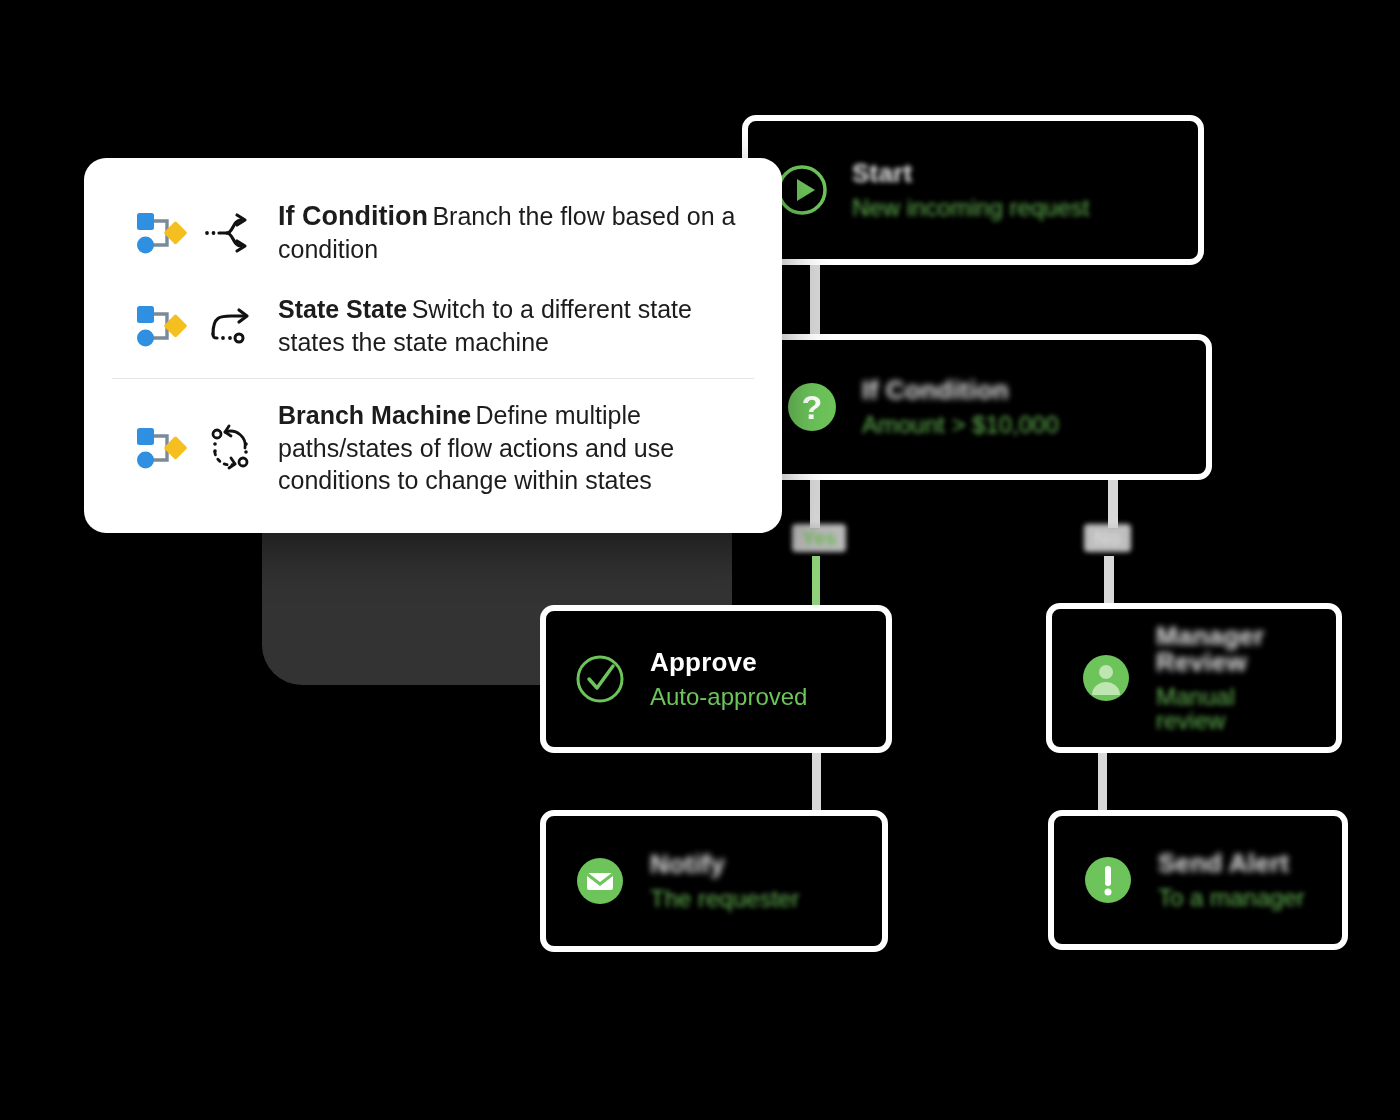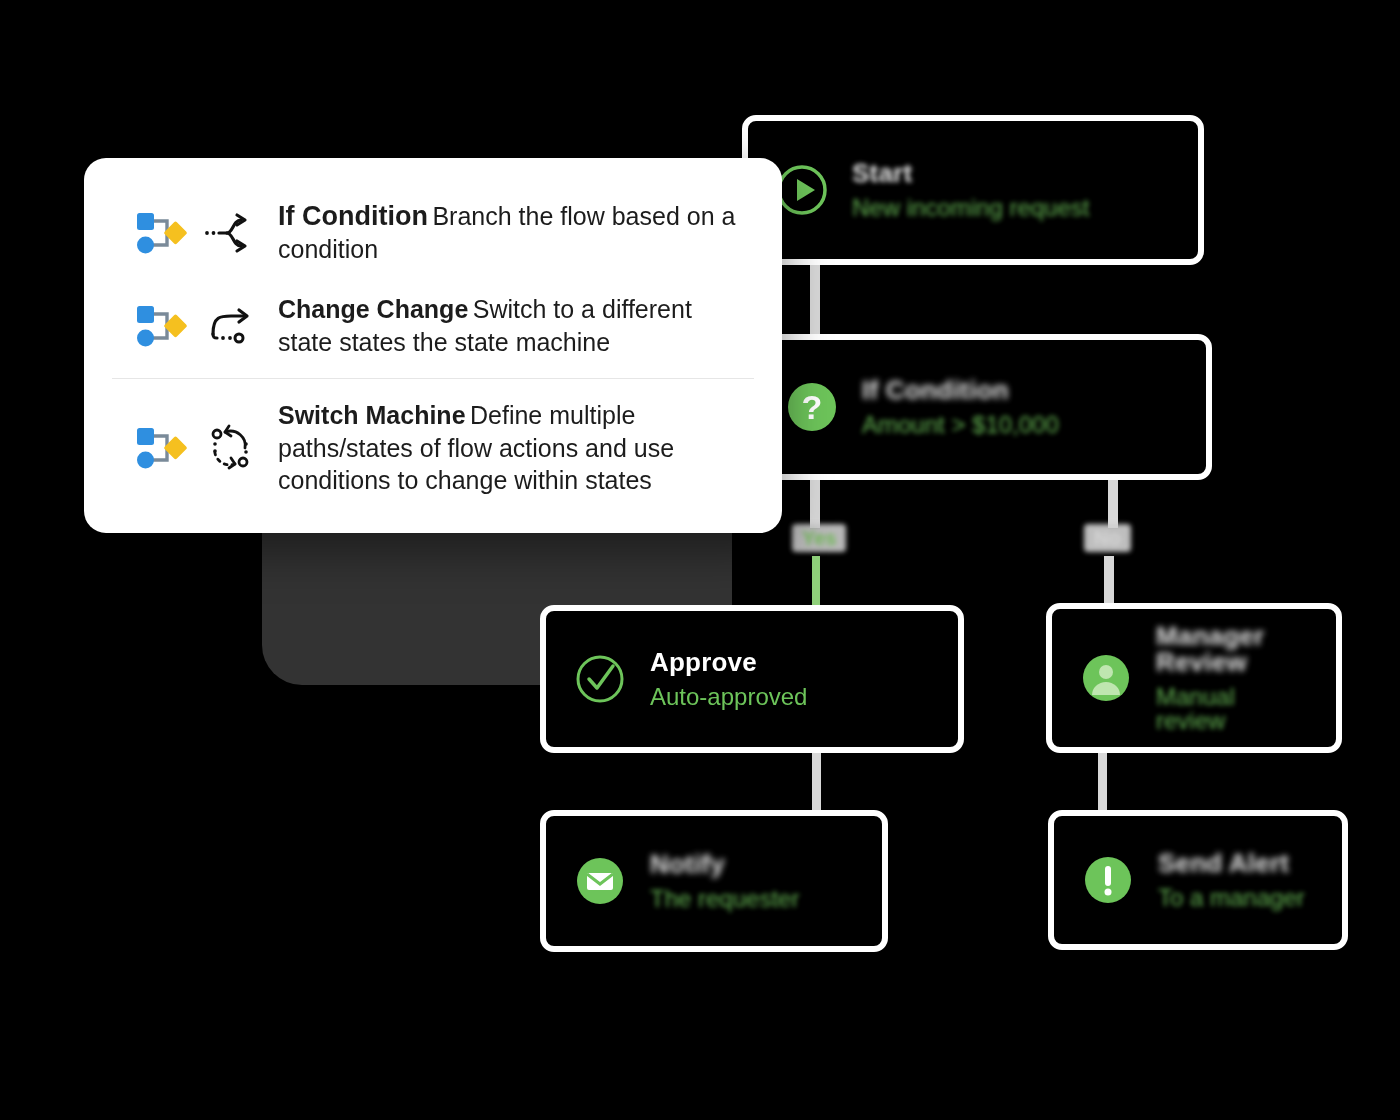--- a/index.html
+++ b/index.html
@@ -56,21 +56,21 @@
     font-weight: normal;
     line-height: 1;
   }
   
   .redact { filter: blur(2.6px); opacity: .92; }
   .redact-strong { filter: blur(3.4px); opacity: .9; }
 
   
   #node-start    { left: 742px; top: 115px;  width: 462px; height: 150px; }
   #node-cond     { left: 752px; top: 334px;  width: 460px; height: 146px; }
-  #node-approve  { left: 540px; top: 605px;  width: 424px; height: 148px; }
+  #node-approve  { left: 540px; top: 605px;  width: 352px; height: 148px; }
   #node-review   { left: 1046px; top: 603px; width: 296px; height: 150px; }
   #node-notify   { left: 540px; top: 810px;  width: 348px; height: 142px; }
   #node-alert    { left: 1048px; top: 810px; width: 300px; height: 140px; }
 
   
   .conn { position: absolute; background: #d8d8d8; }
   .conn-green { position: absolute; background: #8fd07a; }
 
   #c-start-cond  { left: 810px; top: 265px;  width: 10px; height: 70px; }
   #c-cond-downL  { left: 810px; top: 480px;  width: 10px; height: 48px; }
@@ -278,21 +278,21 @@
         <svg width="56" height="44" viewBox="0 0 56 44">
           <path d="M10 30 C10 12 18 12 28 12 H42" fill="none" stroke="#111" stroke-width="3.2" stroke-linecap="round"></path>
           <path d="M36 6 L44 12 L36 18" fill="none" stroke="#111" stroke-width="3.2" stroke-linecap="round" stroke-linejoin="round"></path>
           <path d="M10 30 C10 34 12 34 14 34" fill="none" stroke="#111" stroke-width="3.2" stroke-linecap="round"></path>
           <circle cx="20" cy="34" r="1.9" fill="#111"></circle>
           <circle cx="27" cy="34" r="1.9" fill="#111"></circle>
           <circle cx="36" cy="34" r="4" fill="none" stroke="#111" stroke-width="3"></circle>
         </svg>
       </span>
       <span class="mi-copy">
-        <span class="mi-title">Change Change</span>
+        <span class="mi-title">State State</span>
         <span class="mi-desc">Switch to a different state states the state machine</span>
       </span>
     </div>
 
     <div class="menu-divider"></div>
 
     <div class="menu-item" id="menu-item-state-machine">
       <span class="mi-flowicon">
         <svg width="54" height="50" viewBox="0 0 54 50">
           <path d="M18 13 H34 V25 M18 37 H34 V25" fill="none" stroke="#7a8a99" stroke-width="3.4"></path>
@@ -309,18 +309,18 @@
           <path d="M26 2 L22 8 L28 12" fill="none" stroke="#111" stroke-width="2.8" stroke-linecap="round" stroke-linejoin="round"></path>
           <path d="M32 40 C20 44 10 34 12 24" fill="none" stroke="#111" stroke-width="2.8" stroke-linecap="round" stroke-dasharray="3 5"></path>
           <path d="M28 34 L32 40 L26 44" fill="none" stroke="#111" stroke-width="2.8" stroke-linecap="round" stroke-linejoin="round"></path>
           <circle cx="12" cy="20" r="1.8" fill="#111"></circle>
           <circle cx="12" cy="27" r="1.8" fill="#111"></circle>
           <circle cx="43" cy="20" r="1.8" fill="#111"></circle>
           <circle cx="43" cy="28" r="1.8" fill="#111"></circle>
         </svg>
       </span>
       <span class="mi-copy">
-        <span class="mi-title">Switch Machine</span>
+        <span class="mi-title">Branch Machine</span>
         <span class="mi-desc">Define multiple paths/states of flow actions and use conditions to change within states</span>
       </span>
     </div>
   </div>
 </div>
 
 </body></html>

